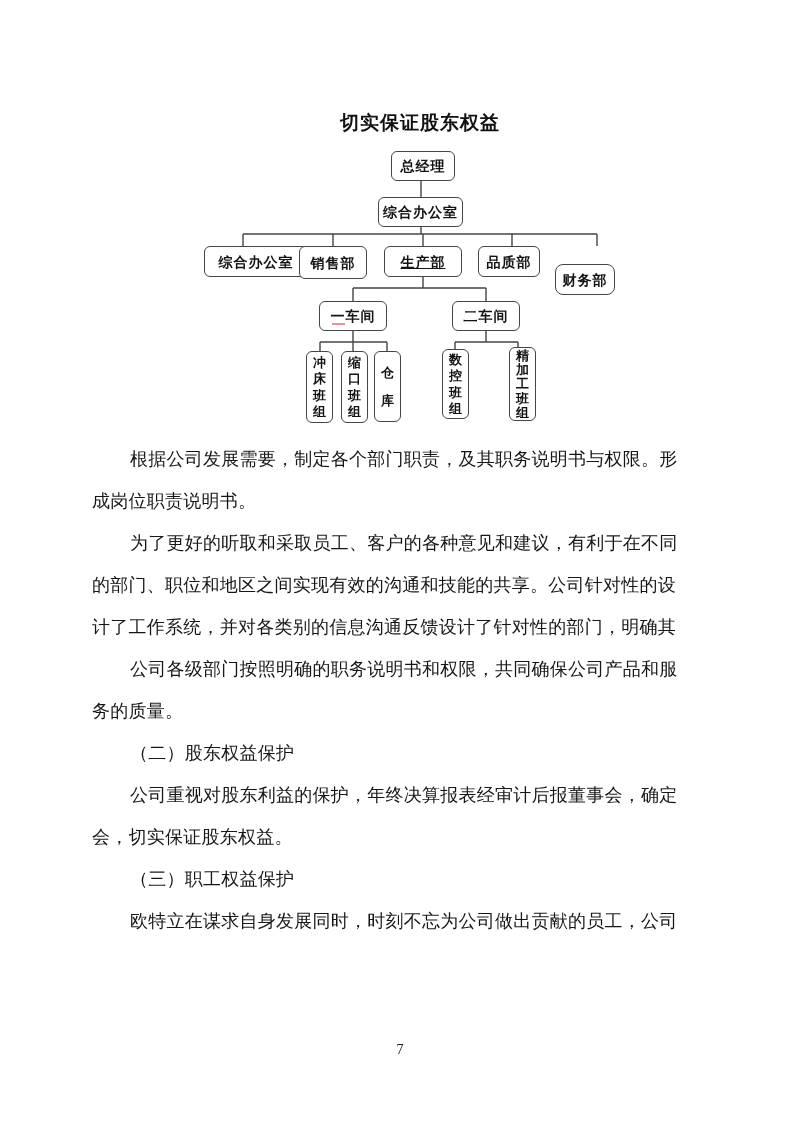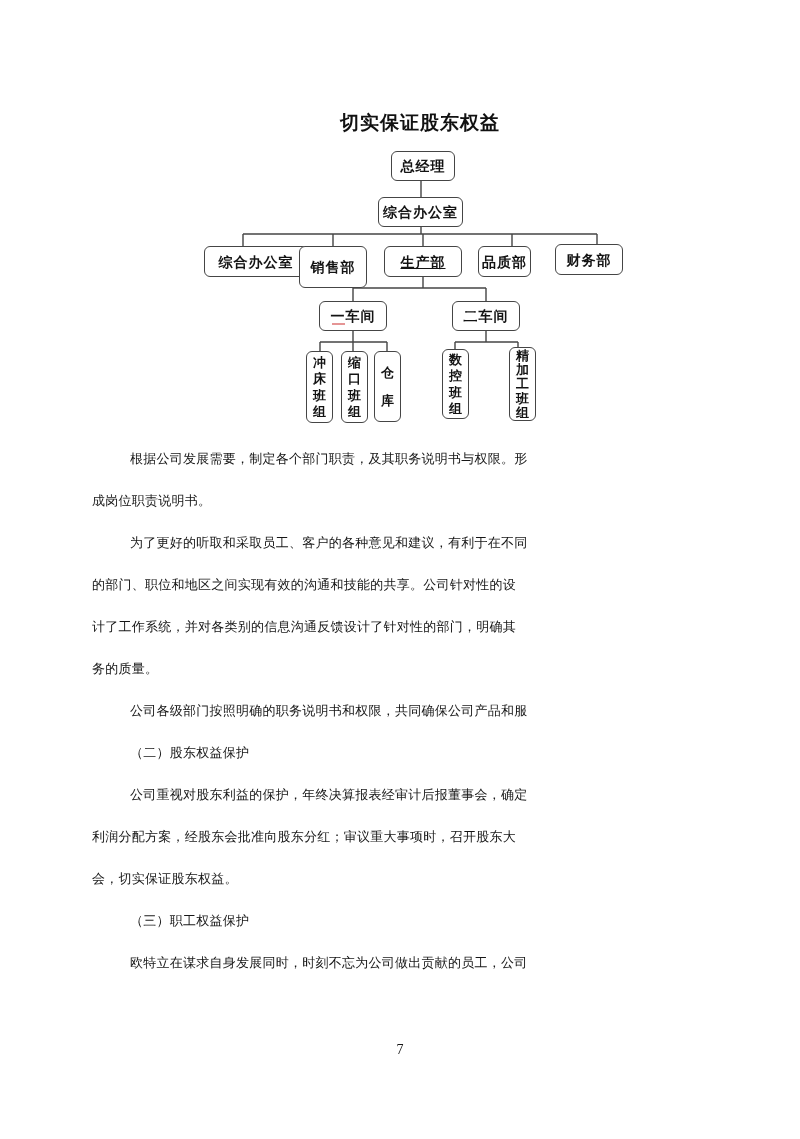--- a/index.html
+++ b/index.html
@@ -21,21 +21,21 @@
     font-size:14px; letter-spacing:1px; color:#131313;
   }
   .node .lbl { line-height:1; white-space:nowrap; }
   .node.v .lbl {
     display:flex; flex-direction:column; justify-content:space-evenly; align-items:center;
     height:100%; width:100%; font-size:13px; letter-spacing:0; white-space:normal;
   }
   .squiggle { position:absolute; left:332px; top:323px; width:13px; height:2px;
     background:#e59595; z-index:3; }
   .body-text { position:absolute; left:92px; top:438px; width:616px;
-    font-size:13px; letter-spacing:0.25px; }
+    font-size:18px; letter-spacing:0.25px; }
   .body-text .line { height:42px; line-height:42px; white-space:nowrap; }
   .body-text .line.first { text-indent:38px; }
   .page-number { position:absolute; left:0; top:1042px; width:800px; text-align:center;
     font-size:14px; color:#161616; }
 </style>
 </head>
 <body>
 
 <div class="page">
 
@@ -53,33 +53,33 @@
   </div>
 
   <div class="node" style="left:378px; top:197px; width:85px; height:30px;">
     <span class="lbl">综合办公室</span>
   </div>
 
   <div class="node" style="left:204px; top:246px; width:104px; height:31px;">
     <span class="lbl">综合办公室</span>
   </div>
 
-  <div class="node" style="left:299px; top:246px; width:68px; height:42px;">
+  <div class="node" style="left:299px; top:246px; width:68px; height:33px;">
     <span class="lbl">销售部</span>
   </div>
 
   <div class="node" style="left:384px; top:246px; width:78px; height:31px;text-decoration:underline;">
     <span class="lbl">生产部</span>
   </div>
 
-  <div class="node" style="left:478px; top:246px; width:53px; height:31px;">
+  <div class="node" style="left:478px; top:246px; width:62px; height:31px;">
     <span class="lbl">品质部</span>
   </div>
 
-  <div class="node" style="left:555px; top:244px; width:68px; height:31px;">
+  <div class="node" style="left:555px; top:264px; width:60px; height:31px;border-radius:8px;">
     <span class="lbl">财务部</span>
   </div>
 
   <div class="node" style="left:319px; top:301px; width:68px; height:30px;">
     <span class="lbl">一车间</span>
   </div>
   <div class="squiggle"></div>
 
   <div class="node" style="left:452px; top:301px; width:68px; height:30px;">
     <span class="lbl">二车间</span>
@@ -128,25 +128,24 @@
         <span>组</span>
       </span>
   </div>
 
   <div class="body-text">
       <div class="line first">根据公司发展需要，制定各个部门职责，及其职务说明书与权限。形</div>
       <div class="line">成岗位职责说明书。</div>
       <div class="line first">为了更好的听取和采取员工、客户的各种意见和建议，有利于在不同</div>
       <div class="line">的部门、职位和地区之间实现有效的沟通和技能的共享。公司针对性的设</div>
       <div class="line">计了工作系统，并对各类别的信息沟通反馈设计了针对性的部门，明确其</div>
+      <div class="line first">公司各级部门按照明确的职务说明书和权限，共同确保公司产品和服</div>
       <div class="line">务的质量。</div>
-      <div class="line first">公司各级部门按照明确的职务说明书和权限，共同确保公司产品和服</div>
       <div class="line first">（二）股东权益保护</div>
       <div class="line first">公司重视对股东利益的保护，年终决算报表经审计后报董事会，确定</div>
-      <div class="line">利润分配方案，经股东会批准向股东分红；审议重大事项时，召开股东大</div>
       <div class="line">会，切实保证股东权益。</div>
       <div class="line first">（三）职工权益保护</div>
       <div class="line first">欧特立在谋求自身发展同时，时刻不忘为公司做出贡献的员工，公司</div>
     </div>
 
   <div class="page-number">7</div>
 
 </div>
 
 </body></html>

